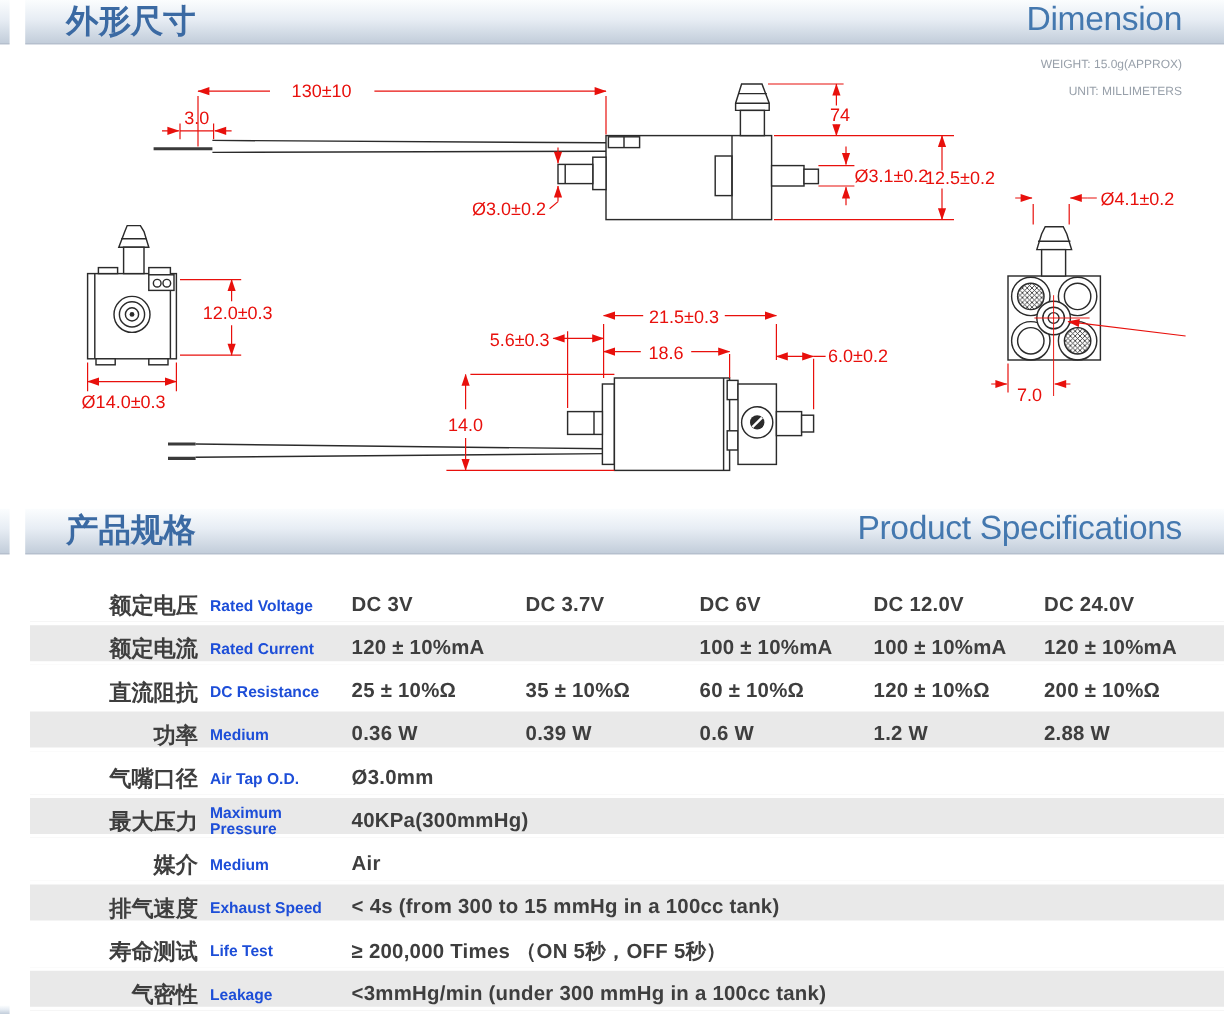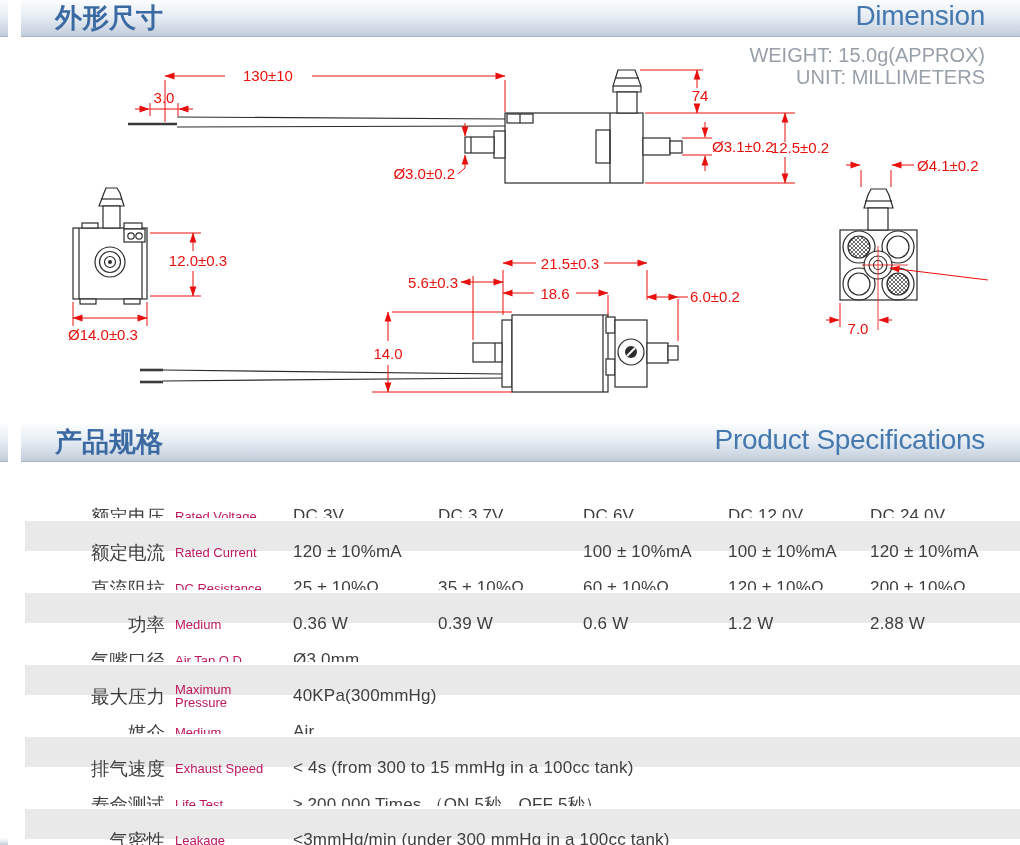--- a/index.html
+++ b/index.html
@@ -7,29 +7,29 @@
         font-family:"Liberation Sans","DejaVu Sans",sans-serif;}
   
   .band{position:absolute;left:21px;width:999px;
         background:linear-gradient(180deg,#fbfdfe 0%,#e7edf4 45%,#c2cdda 100%);
         border-bottom:1px solid #a6b2c2;}
   .minibar{position:absolute;left:0;width:8px;
         background:linear-gradient(180deg,#fbfdfe 0%,#e7edf4 45%,#c2cdda 100%);
         border-bottom:1px solid #a6b2c2;}
   .title-zh{position:absolute;left:34px;top:0;font-size:27px;font-weight:bold;color:#3b6aa3;}
   .title-en{position:absolute;right:35px;top:0;font-size:28px;font-weight:normal;color:#4478af;letter-spacing:-0.3px;}
-  .meta{position:absolute;right:35px;top:44px;text-align:right;font-size:20px;
+  .meta{position:absolute;right:35px;top:44px;text-align:right;font-size:10px;
         color:#98a0aa;line-height:22px;}
   
   #spec-table{position:absolute;left:25px;top:482px;width:995px;}
   .row{position:relative;height:36px;}
   .row.alt{background:#e9e9e9;box-shadow:inset 0 3px 0 #fff, inset 0 -3px 0 #fff;padding-left:44px;}
-  .cell{position:absolute;top:16px;height:100%;display:flex;align-items:center;}
+  .cell{position:absolute;top:4px;height:100%;display:flex;align-items:center;font-weight:bold;}
   .zh{left:0;width:140px;justify-content:flex-end;font-size:18.5px;color:#3e3e3e;}
-  .en{left:150px;width:112px;font-size:13px;color:#be185d;white-space:pre-line;line-height:13px;}
+  .en{left:150px;width:112px;font-size:13px;color:#1d4ed8;white-space:pre-line;line-height:13px;}
   .v0{left:268px;} .v1{left:413px;} .v2{left:558px;text-align:center;} .v3{left:703px;} .v4{left:845px;}
   .val{font-size:17px;color:#3e3e3e;letter-spacing:0.2px;white-space:nowrap;}
   
   #drawings{position:absolute;left:0;top:38px;}
   .blk{stroke:#2b2b2b;stroke-width:1.2;fill:none;}
   .blkf{stroke:#2b2b2b;stroke-width:1.2;fill:#ffffff;}
   .thick{stroke:#3a3a3a;stroke-width:2.6;fill:none;}
   .red{stroke:#e8100c;stroke-width:1;fill:none;}
   .redthin{stroke:#e8100c;stroke-width:0.8;fill:none;}
   .dim{fill:#e8100c;font-size:15px;font-family:"Liberation Sans","DejaVu Sans",sans-serif;}

